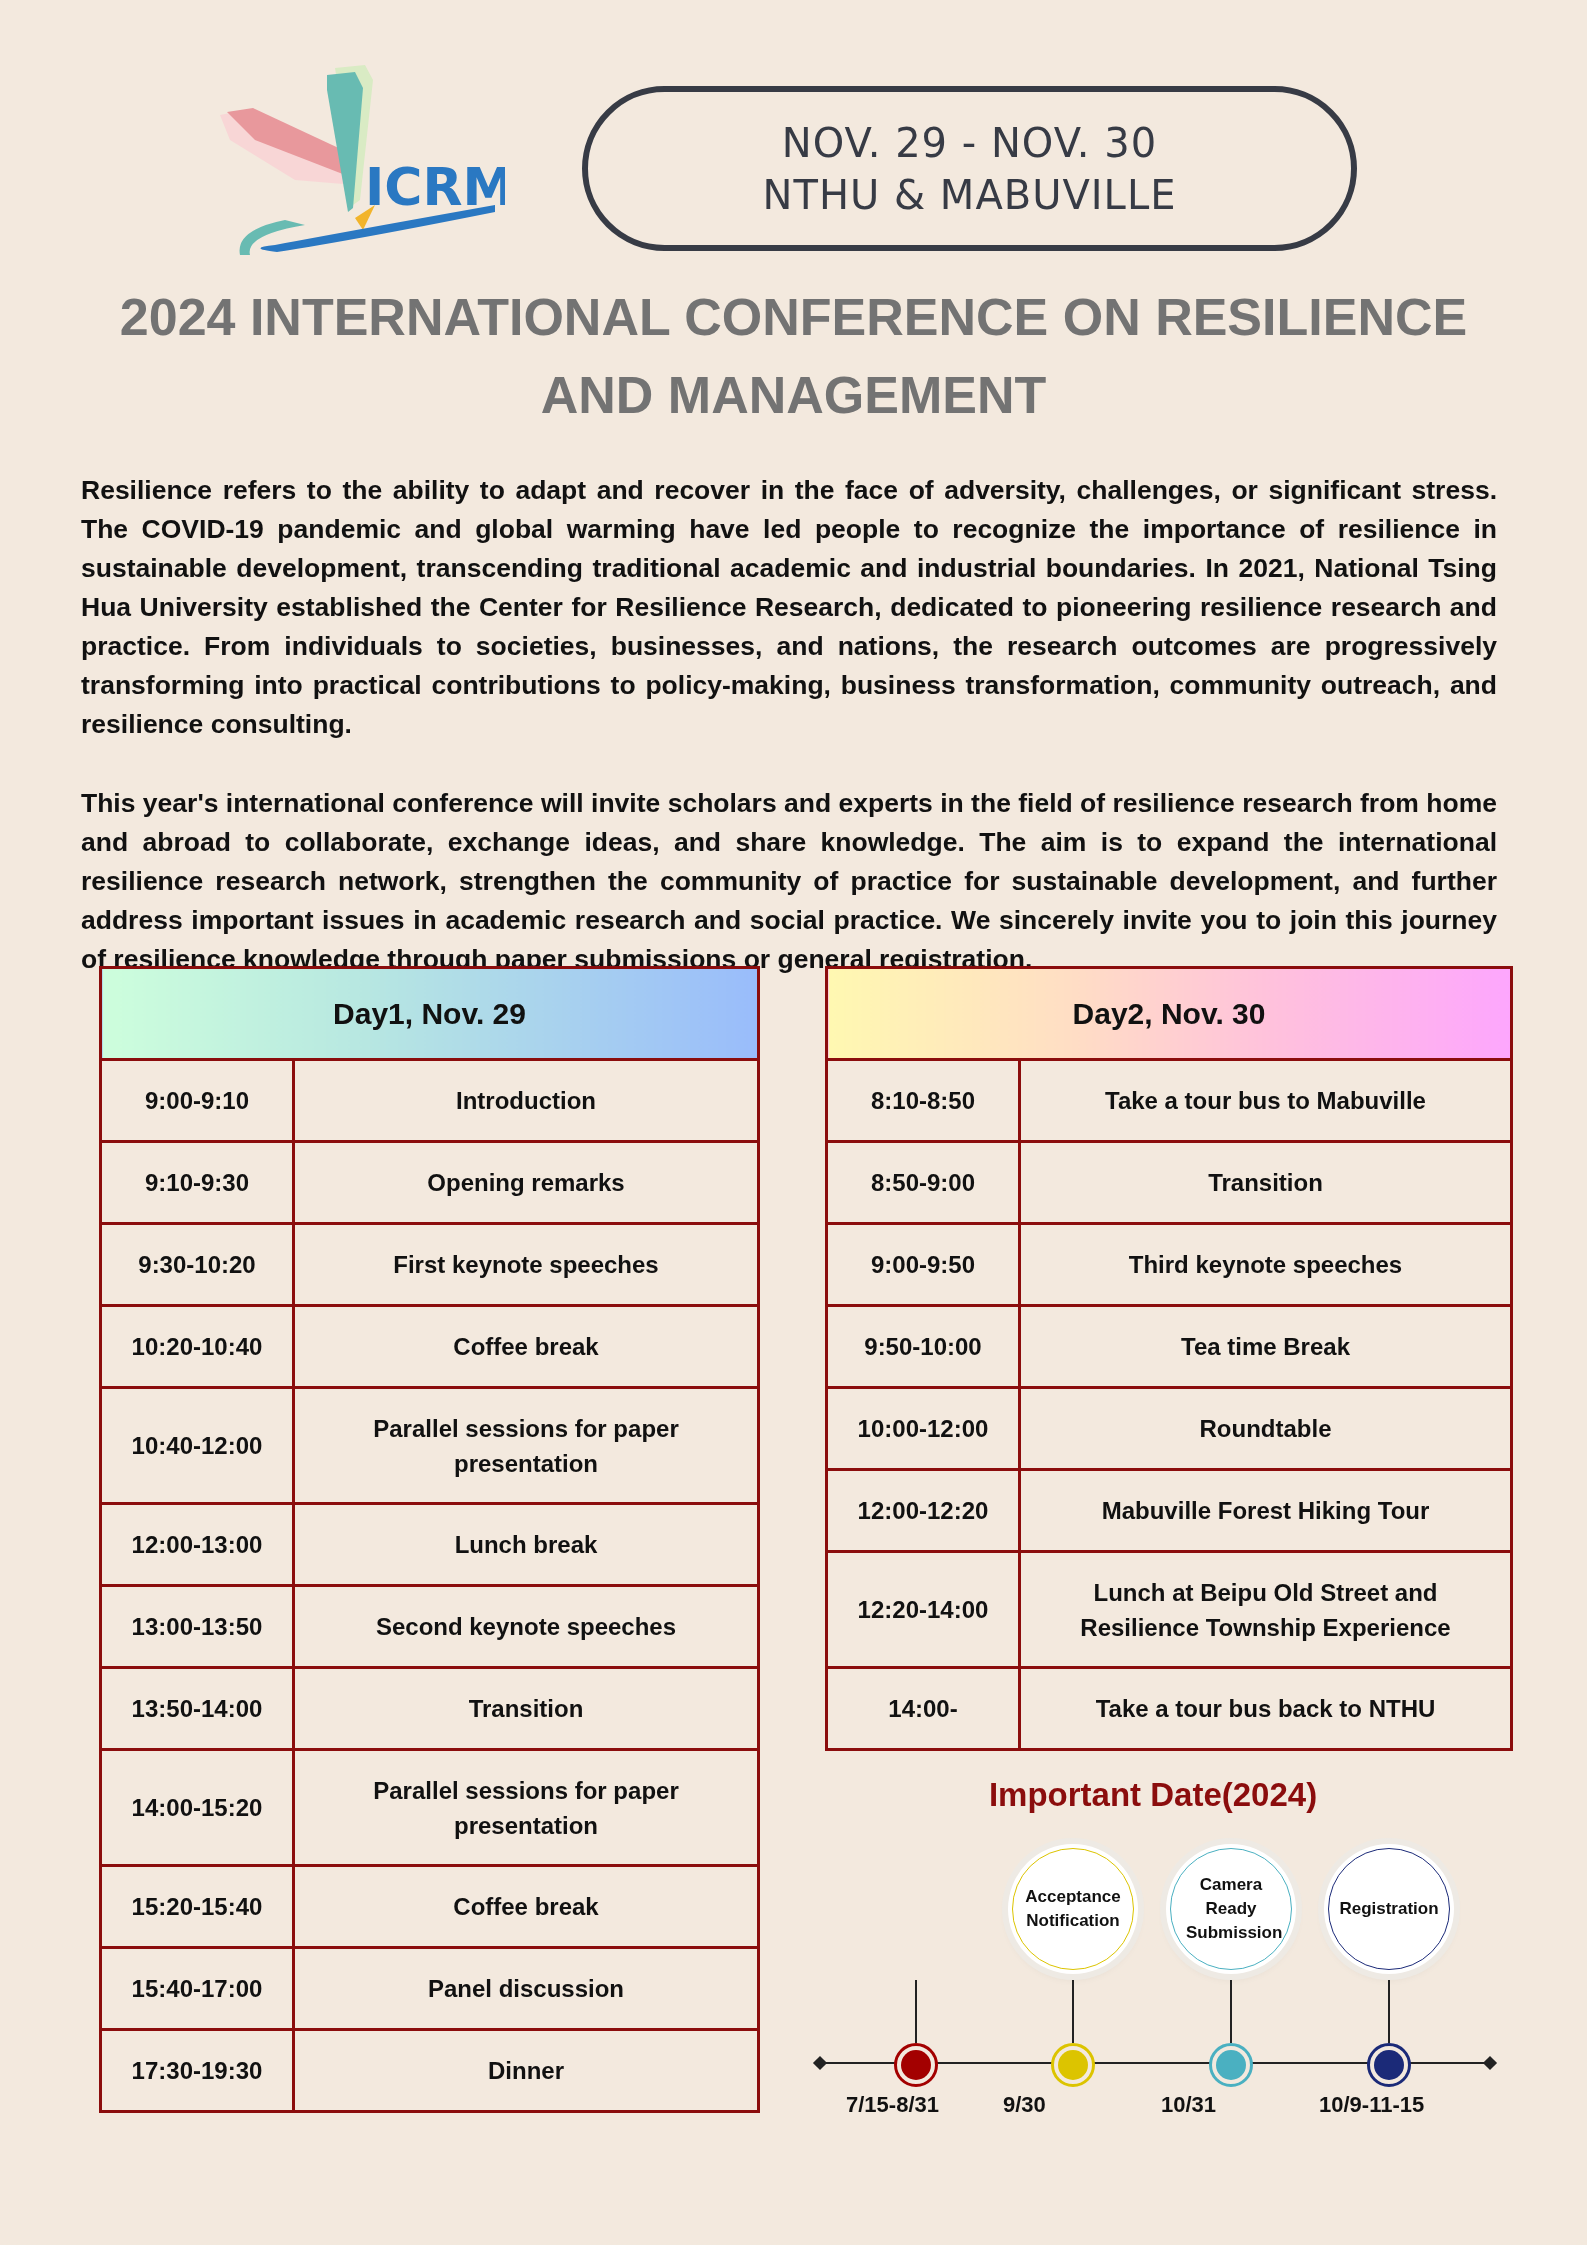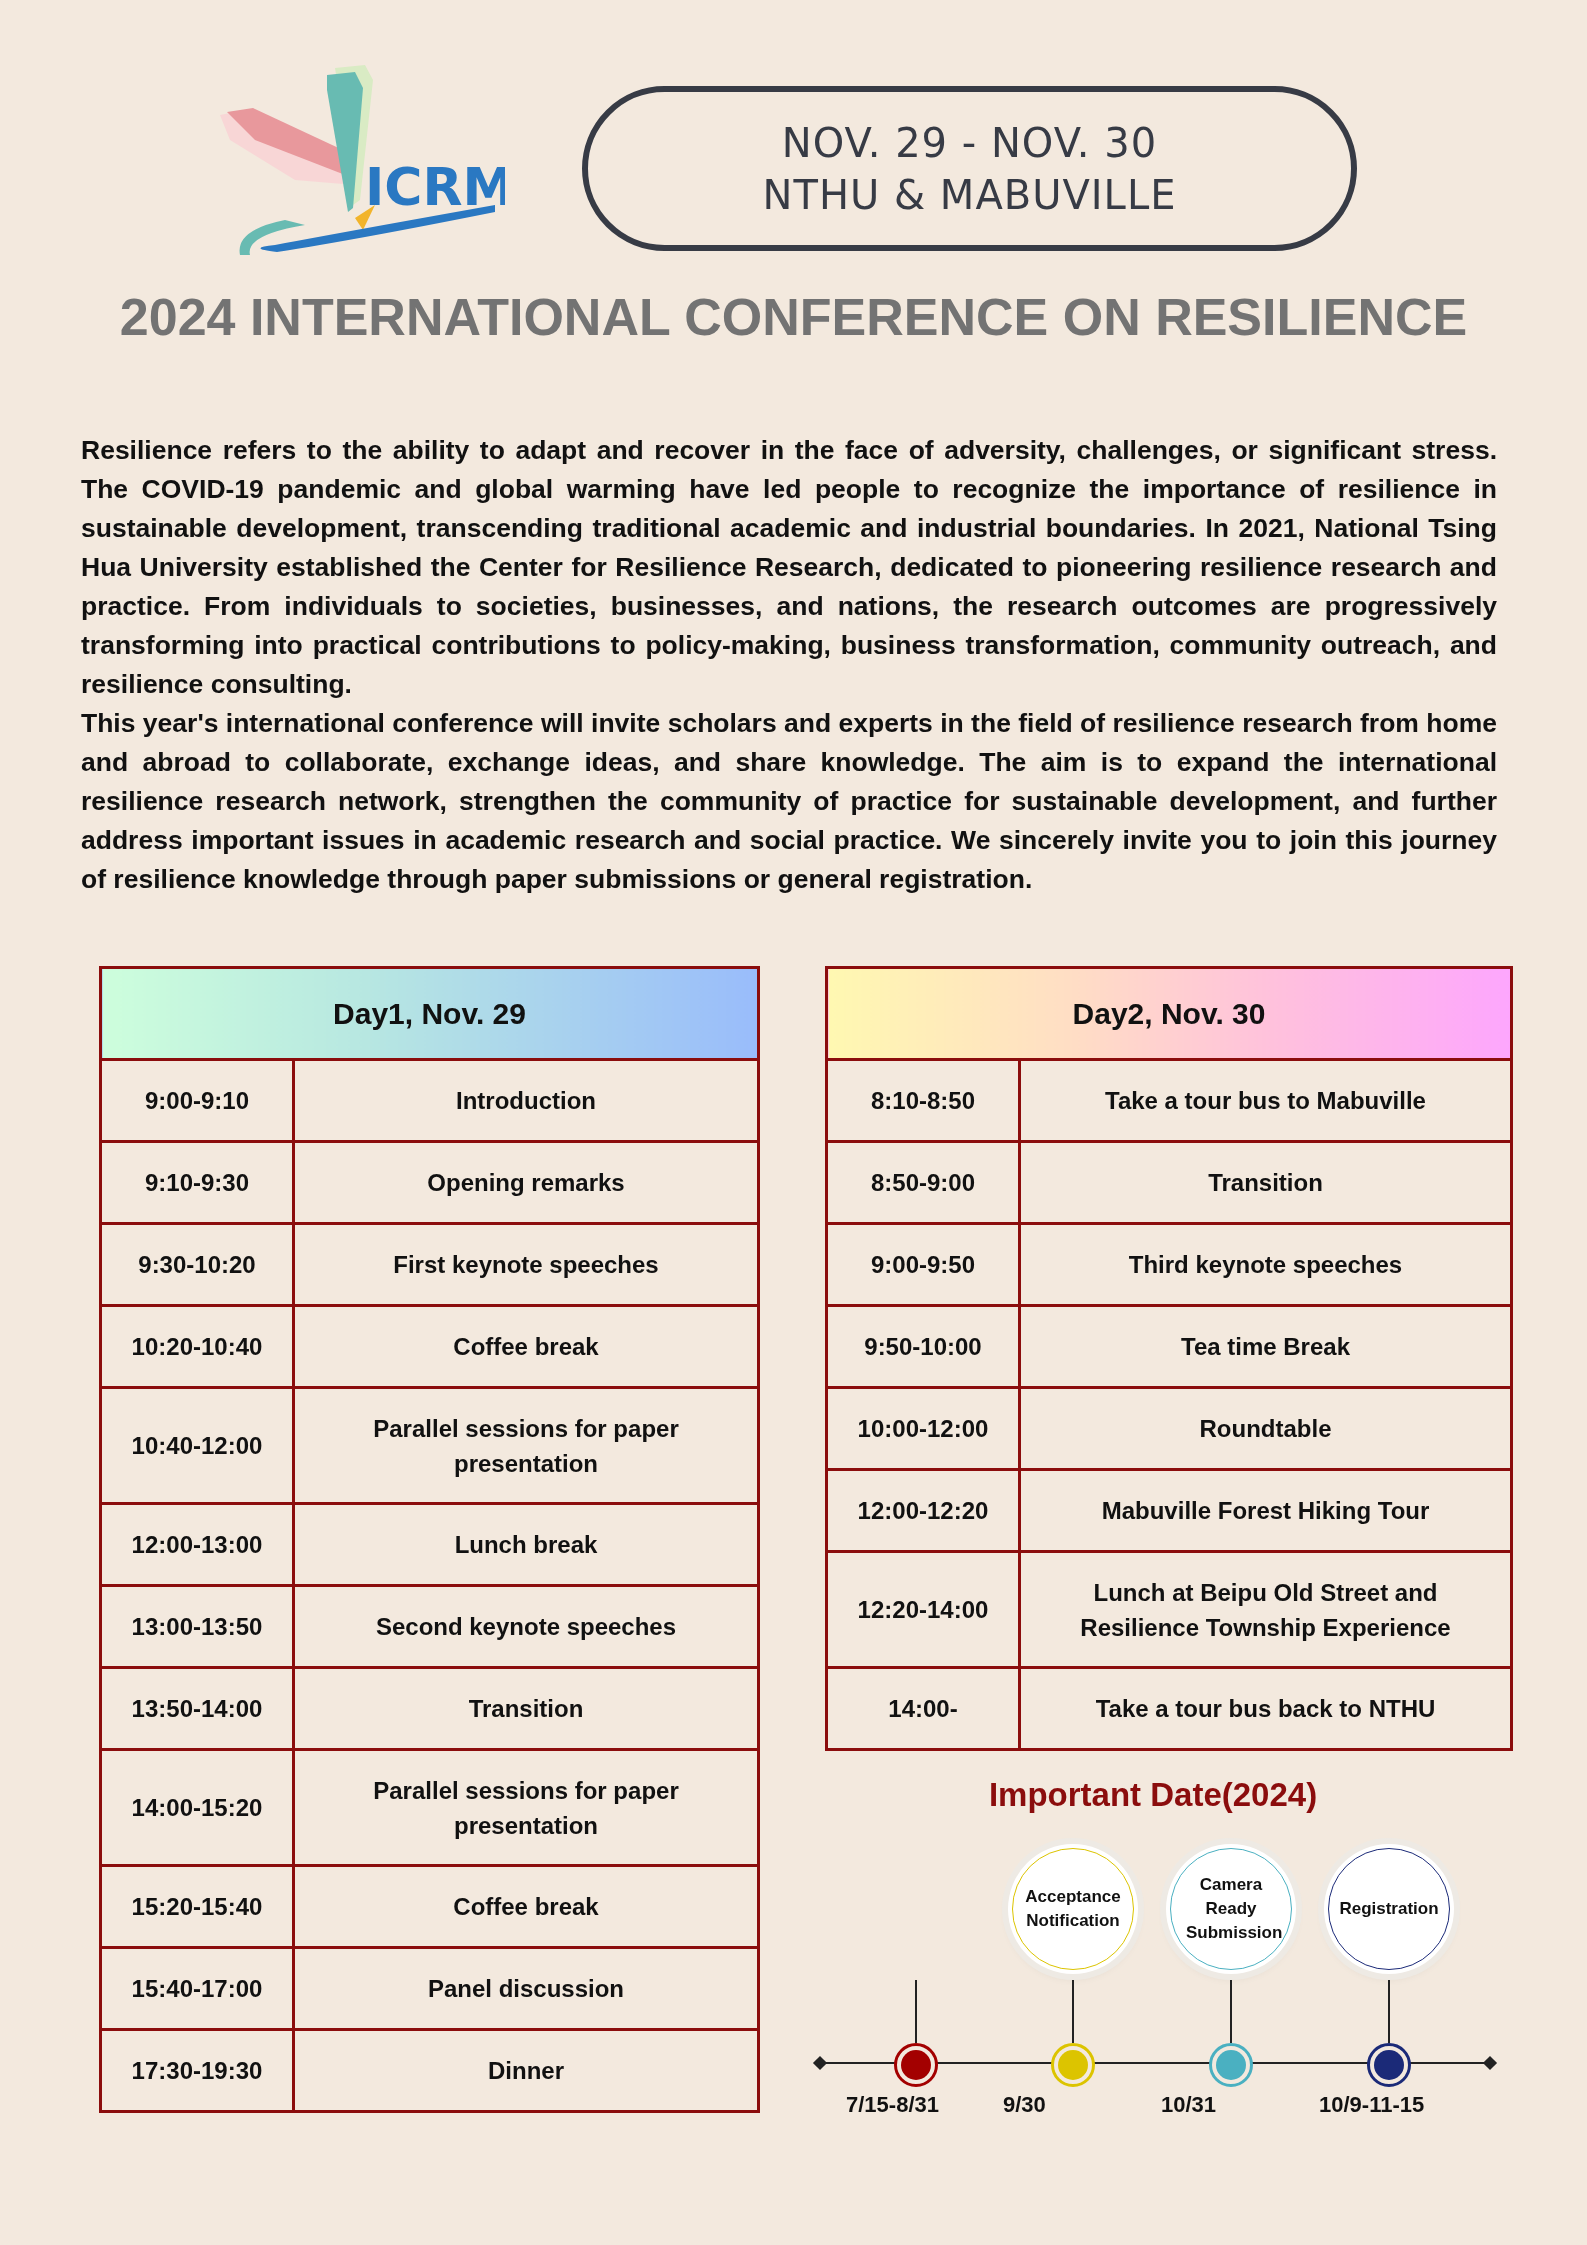--- a/index.html
+++ b/index.html
@@ -23,21 +23,21 @@
     text-align: center; color: #737373; font-weight: bold;
     font-family: "Liberation Sans", sans-serif;
     font-size: 52px; line-height: 78px; letter-spacing: 0px;
   }
 
   .intro {
     position: absolute; left: 81px; top: 431px; width: 1416px;
     font-size: 26.5px; line-height: 39px; font-weight: bold; color: #111;
     text-align: justify; font-family: "Liberation Sans Narrow", "Liberation Sans", sans-serif;
   }
-  .intro p { text-align: justify; }
+  .intro p { text-align: justify; margin-top: 40px; }
 
   .sched { position: absolute; border-collapse: collapse; table-layout: fixed; margin-left: 16px; }
   .sched td, .sched th { border: 3px solid #8b0d0d; text-align: center; vertical-align: middle;
     font-size: 24px; font-weight: bold; color: #111; line-height: 35px; }
   .sched th { font-size: 30px; height: 92px; }
   .sched td { padding: 0 14px; }
   #day1 { left: 83px; top: 966px; width: 661px; }
   #day2 { left: 809px; top: 966px; width: 688px; }
   #day1 th { background: linear-gradient(to right, #cdfedc, #b7e7e1 40%, #99bcfb); }
   #day2 th { background: linear-gradient(to right, #fff8b1, #ffdec4 35%, #ffc1dc 65%, #fda6fd); }
@@ -80,20 +80,21 @@
   </svg>
 </div>
 
 <div class="date-pill">
   <div class="line">NOV. 29 - NOV. 30</div>
   <div class="line">NTHU &amp; MABUVILLE</div>
 </div>
 
 <div class="title">
   <div>2024 INTERNATIONAL CONFERENCE ON RESILIENCE</div>
+  <div>AND MANAGEMENT</div>
 </div>
 
 <div class="intro">
   <p>Resilience refers to the ability to adapt and recover in the face of adversity, challenges, or significant stress. The COVID-19 pandemic and global warming have led people to recognize the importance of resilience in sustainable development, transcending traditional academic and industrial boundaries. In 2021, National Tsing Hua University established the Center for Resilience Research, dedicated to pioneering resilience research and practice. From individuals to societies, businesses, and nations, the research outcomes are progressively transforming into practical contributions to policy-making, business transformation, community outreach, and resilience consulting.</p>
   <p>This year's international conference will invite scholars and experts in the field of resilience research from home and abroad to collaborate, exchange ideas, and share knowledge. The aim is to expand the international resilience research network, strengthen the community of practice for sustainable development, and further address important issues in academic research and social practice. We sincerely invite you to join this journey of resilience knowledge through paper submissions or general registration.</p>
 </div>
 
 <table class="sched" id="day1">
   <colgroup>
       <col class="c1">

